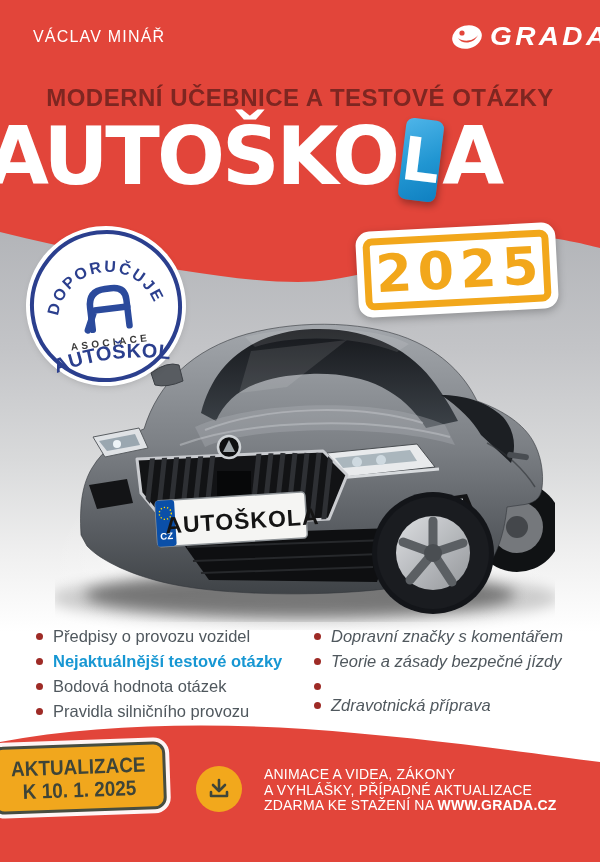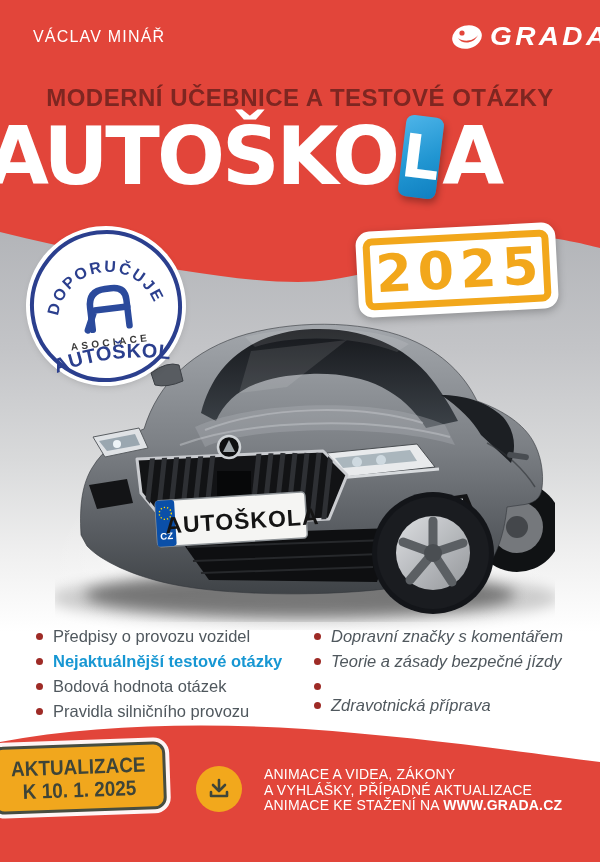--- a/index.html
+++ b/index.html
@@ -22,21 +22,21 @@
   .brand{right:30px;top:22px;display:flex;align-items:center;gap:7px;z-index:3;color:#fff;}
   .brand-word{font-size:25px;font-weight:bold;font-style:italic;letter-spacing:3px;
               transform:scaleX(1.12);transform-origin:left center;}
   .brand-reg{font-size:9px;vertical-align:top;position:relative;top:-8px;left:-2px;}
 
   .tagline{left:0;top:84px;width:600px;text-align:center;color:#7e2621;
            font-size:24px;font-weight:bold;letter-spacing:.5px;z-index:3;}
 
   
   .title-row{left:0;top:110px;width:488px;display:flex;justify-content:center;
-             z-index:3;color:#fff;
+             align-items:center;z-index:3;color:#fff;
              font-family:"DejaVu Sans","Liberation Sans",sans-serif;
              font-weight:bold;font-size:80px;letter-spacing:-3px;}
   .l-box{width:72px;height:82px;margin:6px 2px 0 5px;border-radius:8px;
          background:linear-gradient(150deg,#4fb5e9 0%,#2196d2 55%,#0f7fc0 100%);
          box-shadow:2px 4px 7px rgba(0,0,0,.3);transform:rotate(7deg);
          display:flex;align-items:center;justify-content:center;
          font-size:60px;letter-spacing:0;}
 
   
   .year-badge{left:357px;top:227px;width:200px;height:86px;background:#fff;border-radius:14px;
@@ -305,16 +305,16 @@
     <svg width="24" height="24" viewBox="0 0 24 24" fill="none" stroke="#3f4539" stroke-width="2.6" stroke-linecap="round" stroke-linejoin="round">
       <line x1="12" y1="3" x2="12" y2="13"></line>
       <polyline points="6,8 12,14 18,8"></polyline>
       <polyline points="4,15 4,19 20,19 20,15"></polyline>
     </svg>
   </div>
 
   <div class="abs footer-text">
     <div>ANIMACE A VIDEA, ZÁKONY</div>
     <div>A VYHLÁŠKY, PŘÍPADNÉ AKTUALIZACE</div>
-    <div><span>ANIMACE KE STAŽENÍ NA </span><b>WWW.GRADA.CZ</b></div>
+    <div><span>ZDARMA KE STAŽENÍ NA </span><b>WWW.GRADA.CZ</b></div>
   </div>
 
 </div>
 
 </body></html>

